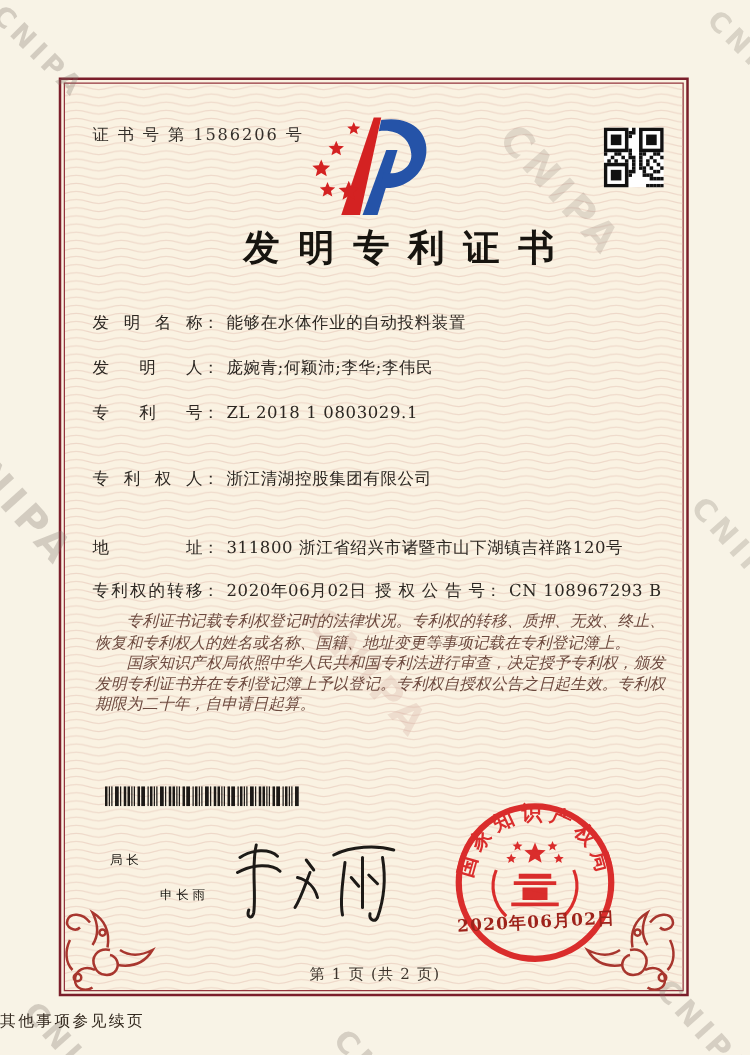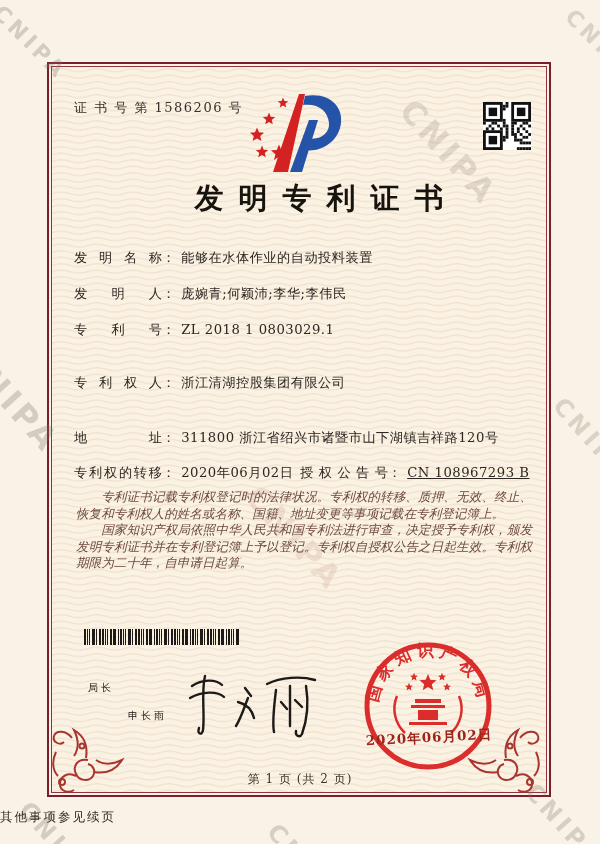--- a/index.html
+++ b/index.html
@@ -16,21 +16,21 @@
   
   .abs{position:absolute;z-index:3;}
   .cert-no{left:74px;top:99px;font-size:13px;letter-spacing:1.5px;color:#35302b;}
   .title{left:0;top:179px;width:600px;text-align:center;font-size:29px;font-weight:700;
          letter-spacing:15px;text-indent:15px;color:#17140f;padding-left:19px;}
   .row{left:74px;width:470px;font-size:13.2px;white-space:nowrap;}
   .flabel{display:inline-block;width:88px;text-align:justify;text-align-last:justify;
           vertical-align:top;}
   .colon{display:inline-block;margin-right:6px;}
   .fvalue{letter-spacing:0.5px;}
-  .grant2{position:absolute;left:226px;top:0;white-space:nowrap;text-decoration:underline;}
+  .grant2{position:absolute;left:226px;top:0;white-space:nowrap;}
   .paras{left:76px;top:489px;width:456px;font-size:12.6px;line-height:16.6px;
          color:#6d4a3f;font-style:italic;text-align:justify;}
   .paras p{margin:0;text-indent:2em;}
   .signer{font-size:10px;letter-spacing:3px;color:#17140f;}
   .seal-date{left:356px;top:729px;width:146px;text-align:center;font-size:13.5px;
              font-weight:700;color:#9e231b;transform:rotate(-3deg);letter-spacing:1px;}
   .page-info{left:0;top:771px;width:600px;text-align:center;font-size:12px;
              letter-spacing:1px;color:#3c342c;}
   .footer-note{left:0;top:809px;width:600px;font-size:12.5px;
                letter-spacing:2px;color:#33291f;}

